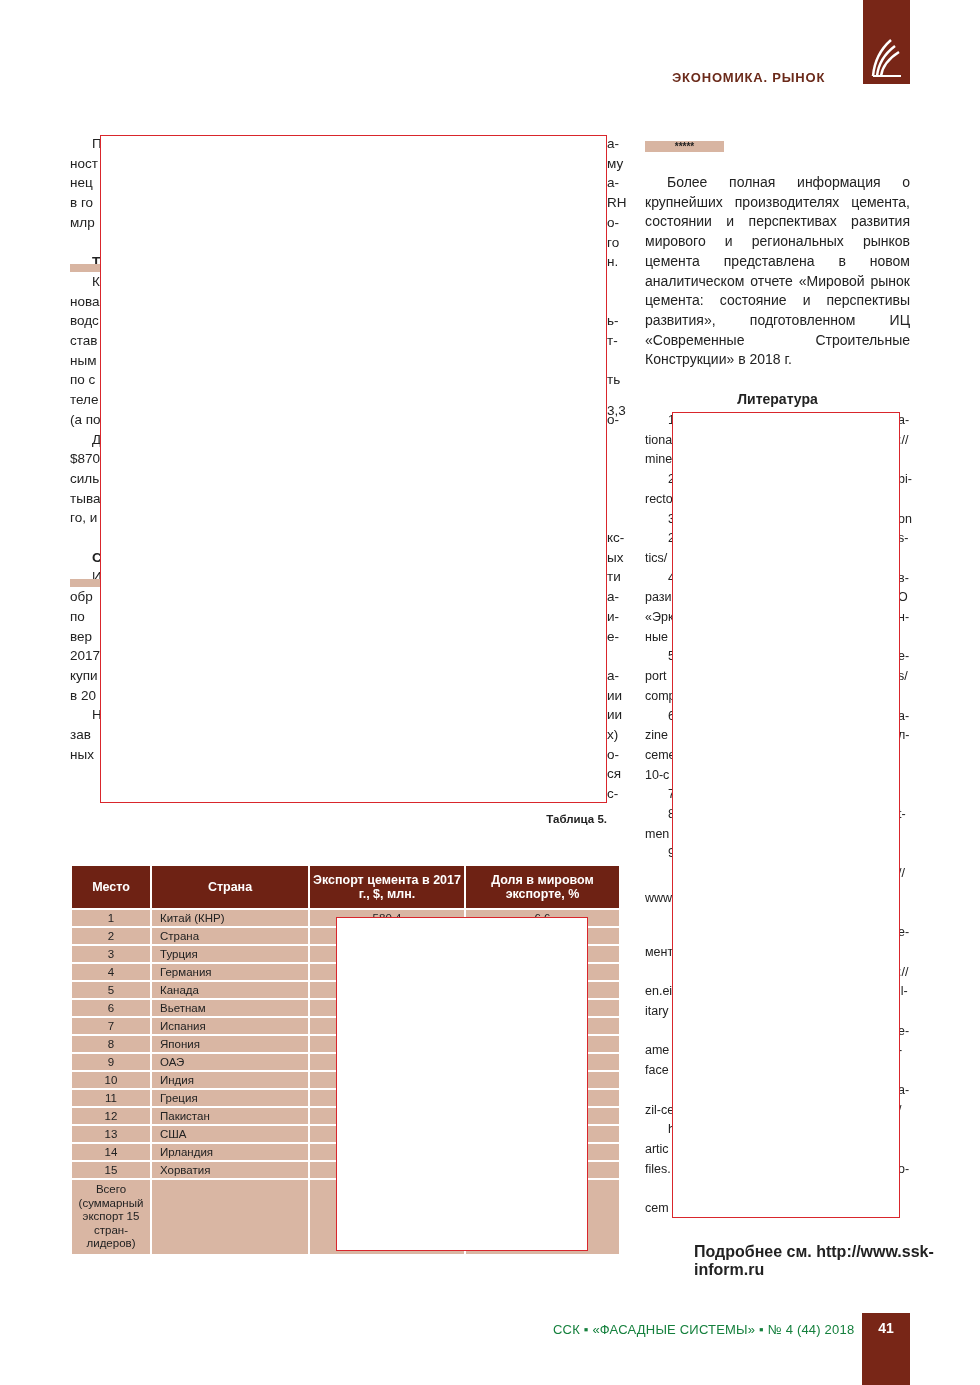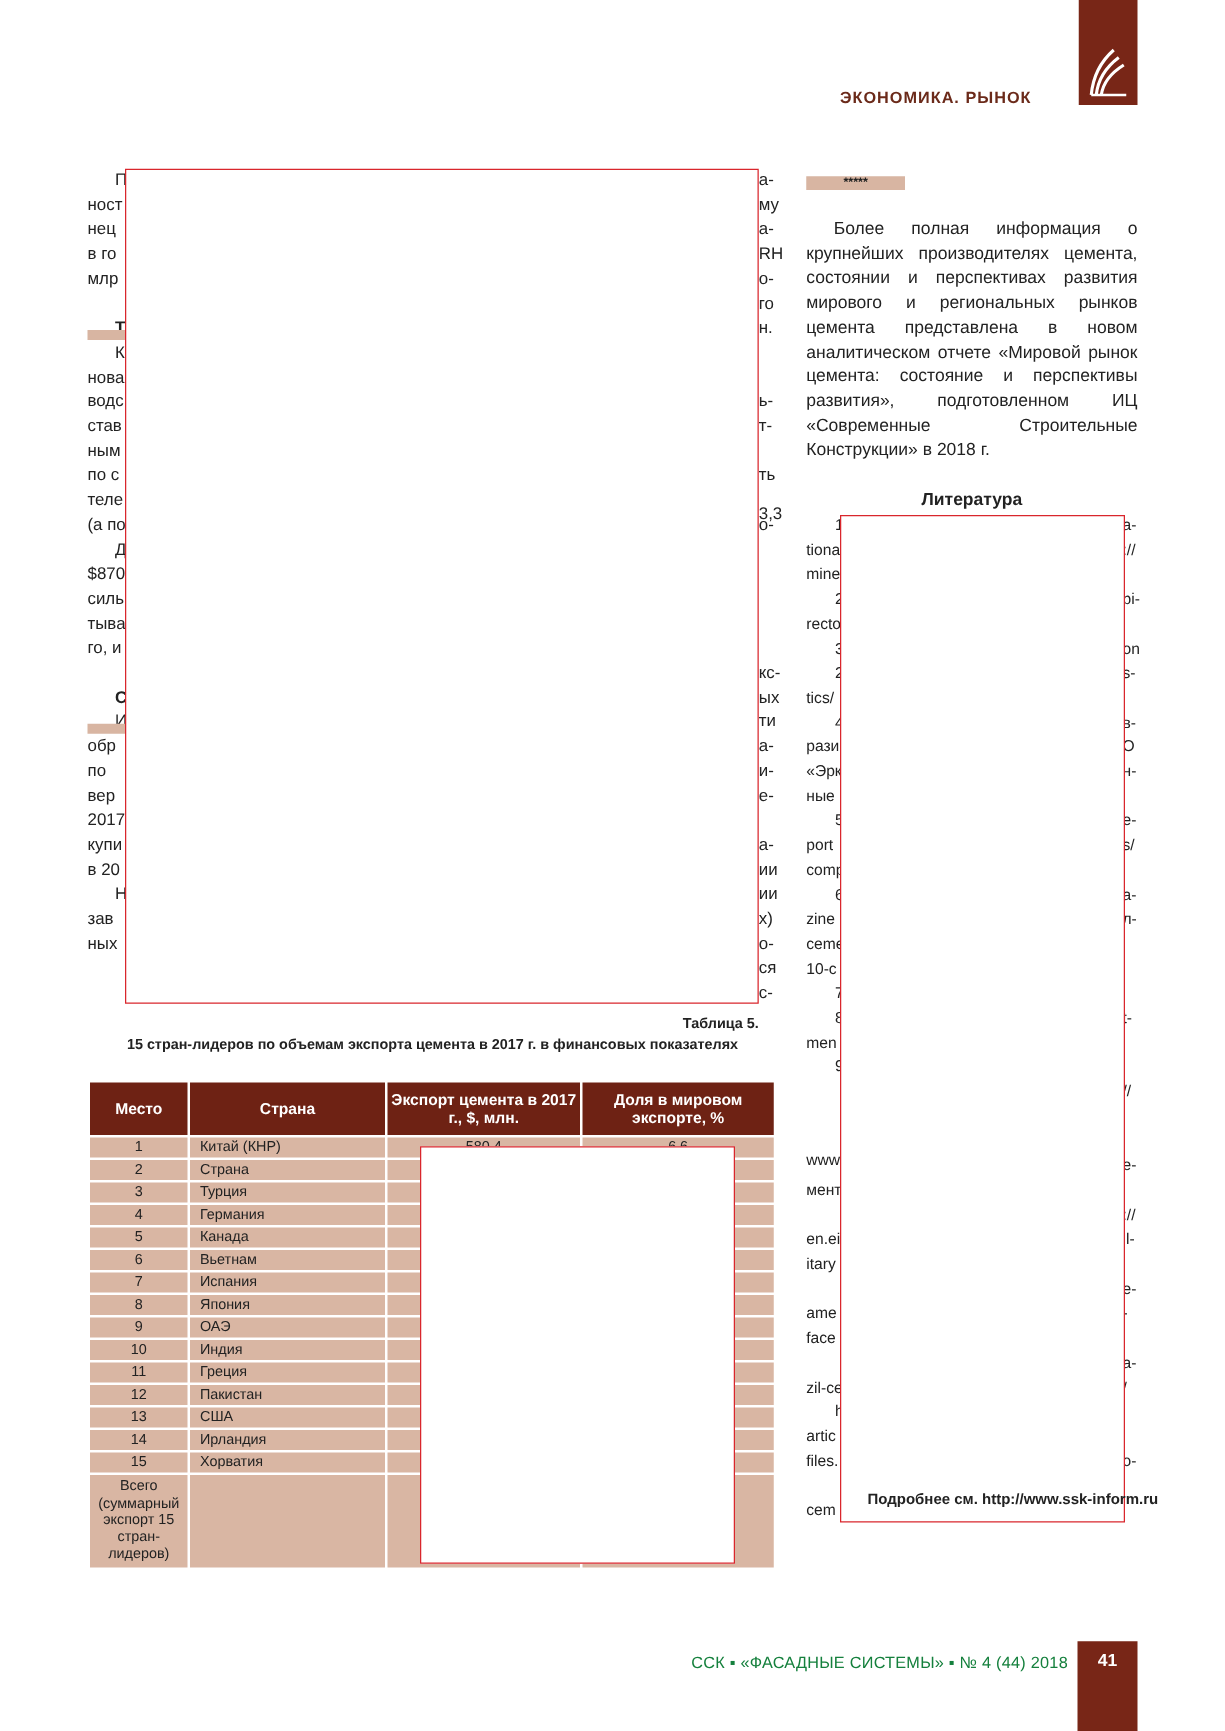--- a/index.html
+++ b/index.html
@@ -24,21 +24,21 @@
   .ref-frag { position:absolute; font-size:12.5px; line-height:19.7px; white-space:nowrap; }
   
   .tbl-label { left:70px; top:813px; width:537px; text-align:right; font-weight:bold; font-size:11.5px; font-family:"Liberation Sans", sans-serif; }
   .tbl-caption { left:70px; top:828px; width:552px; text-align:center; font-weight:bold; font-size:11.5px; line-height:16px; }
   table.data { position:absolute; left:70px; top:864px; width:551px; border-collapse:separate; border-spacing:2px 2px; font-size:11.5px; }
   table.data th { background:#6e2214; color:#fff; font-weight:bold; font-size:12.5px; padding:4px 3px; line-height:14px; height:34px; }
   table.data td { background:#d9b6a3; color:#222; padding:0 3px; height:16px; line-height:16px; }
   table.data td.c { text-align:center; }
   table.data td.l { padding-left:8px; }
   table.data tr.total td { height:auto; line-height:13.5px; vertical-align:top; }
-  .more-link { left:694px; top:1192px; font-weight:bold; font-size:12px; }
+  .more-link { left:694px; top:1243px; font-weight:bold; font-size:16px; }
   
   .footer-text { left:553px; top:1322px; font-size:13px; color:#15803d; letter-spacing:0.2px; }
   .page-block { left:862px; top:1313px; width:48px; height:72px; background:#782617; }
   .page-num { position:absolute; left:0; top:7px; width:48px; text-align:center; color:#fff; font-weight:bold; font-size:14px; }
 </style>
 </head>
 <body>
 
 <div class="abs section-title">ЭКОНОМИКА. РЫНОК</div>
 <div class="abs logo-block">
@@ -131,21 +131,21 @@
     <div class="ref-frag" style="top: 667.1px; left: 645px;">port</div>
     <div class="ref-frag" style="top: 686.8px; left: 645px;">comp</div>
     <div class="ref-frag" style="top: 706.5px; left: 668px;">6</div>
     <div class="ref-frag" style="top: 726.2px; left: 645px;">zine</div>
     <div class="ref-frag" style="top: 745.9px; left: 645px;">ceme</div>
     <div class="ref-frag" style="top: 765.6px; left: 645px;">10-c</div>
     <div class="ref-frag" style="top: 785.3px; left: 668px;">7</div>
     <div class="ref-frag" style="top: 805px; left: 668px;">8</div>
     <div class="ref-frag" style="top: 824.7px; left: 645px;">men</div>
     <div class="ref-frag" style="top: 844.4px; left: 668px;">9</div>
-    <div class="ref-frag" style="top: 919px; left: 645px;">www</div>
+    <div class="ref-frag" style="top: 889px; left: 645px;">www</div>
     <div class="ref-frag" style="top: 942.9px; left: 645px;">мент</div>
     <div class="ref-frag" style="top: 982.3px; left: 645px;">en.ei</div>
     <div class="ref-frag" style="top: 1002px; left: 645px;">itary</div>
     <div class="ref-frag" style="top: 1041.4px; left: 645px;">ame</div>
     <div class="ref-frag" style="top: 1061.1px; left: 645px;">face</div>
     <div class="ref-frag" style="top: 1100.5px; left: 645px;">zil-ce</div>
     <div class="ref-frag" style="top: 1120.2px; left: 668px;">h</div>
     <div class="ref-frag" style="top: 1139.9px; left: 645px;">artic</div>
     <div class="ref-frag" style="top: 1159.6px; left: 645px;">files.</div>
     <div class="ref-frag" style="top: 1199px; left: 645px;">cem</div>
@@ -169,21 +169,20 @@
     <div class="ref-frag" style="top: 1021.7px; left: 898px;">е-</div>
     <div class="ref-frag" style="top: 1041.4px; left: 898px;">-</div>
     <div class="ref-frag" style="top: 1080.8px; left: 898px;">а-</div>
     <div class="ref-frag" style="top: 1100.5px; left: 898px;">/</div>
     <div class="ref-frag" style="top: 1159.6px; left: 898px;">о-</div>
   </div>
 <div class="redact" style="left:672px;top:412px;width:228px;height:806px;"></div>
 
 <div class="abs tbl-label">Таблица 5.</div>
 <div class="abs tbl-caption">
-  <div>15 стран-лидеров по объемам экспорта цемента в 2017 г. в финансовых показателях</div>
 </div>
 <table class="data">
   <thead>
     <tr>
       <th style="width:72px">Место</th>
       <th style="width:150px">Страна</th>
       <th style="width:148px">Экспорт цемента в 2017 г., $, млн.</th>
       <th>Доля в мировом экспорте, %</th>
     </tr>
   </thead>

